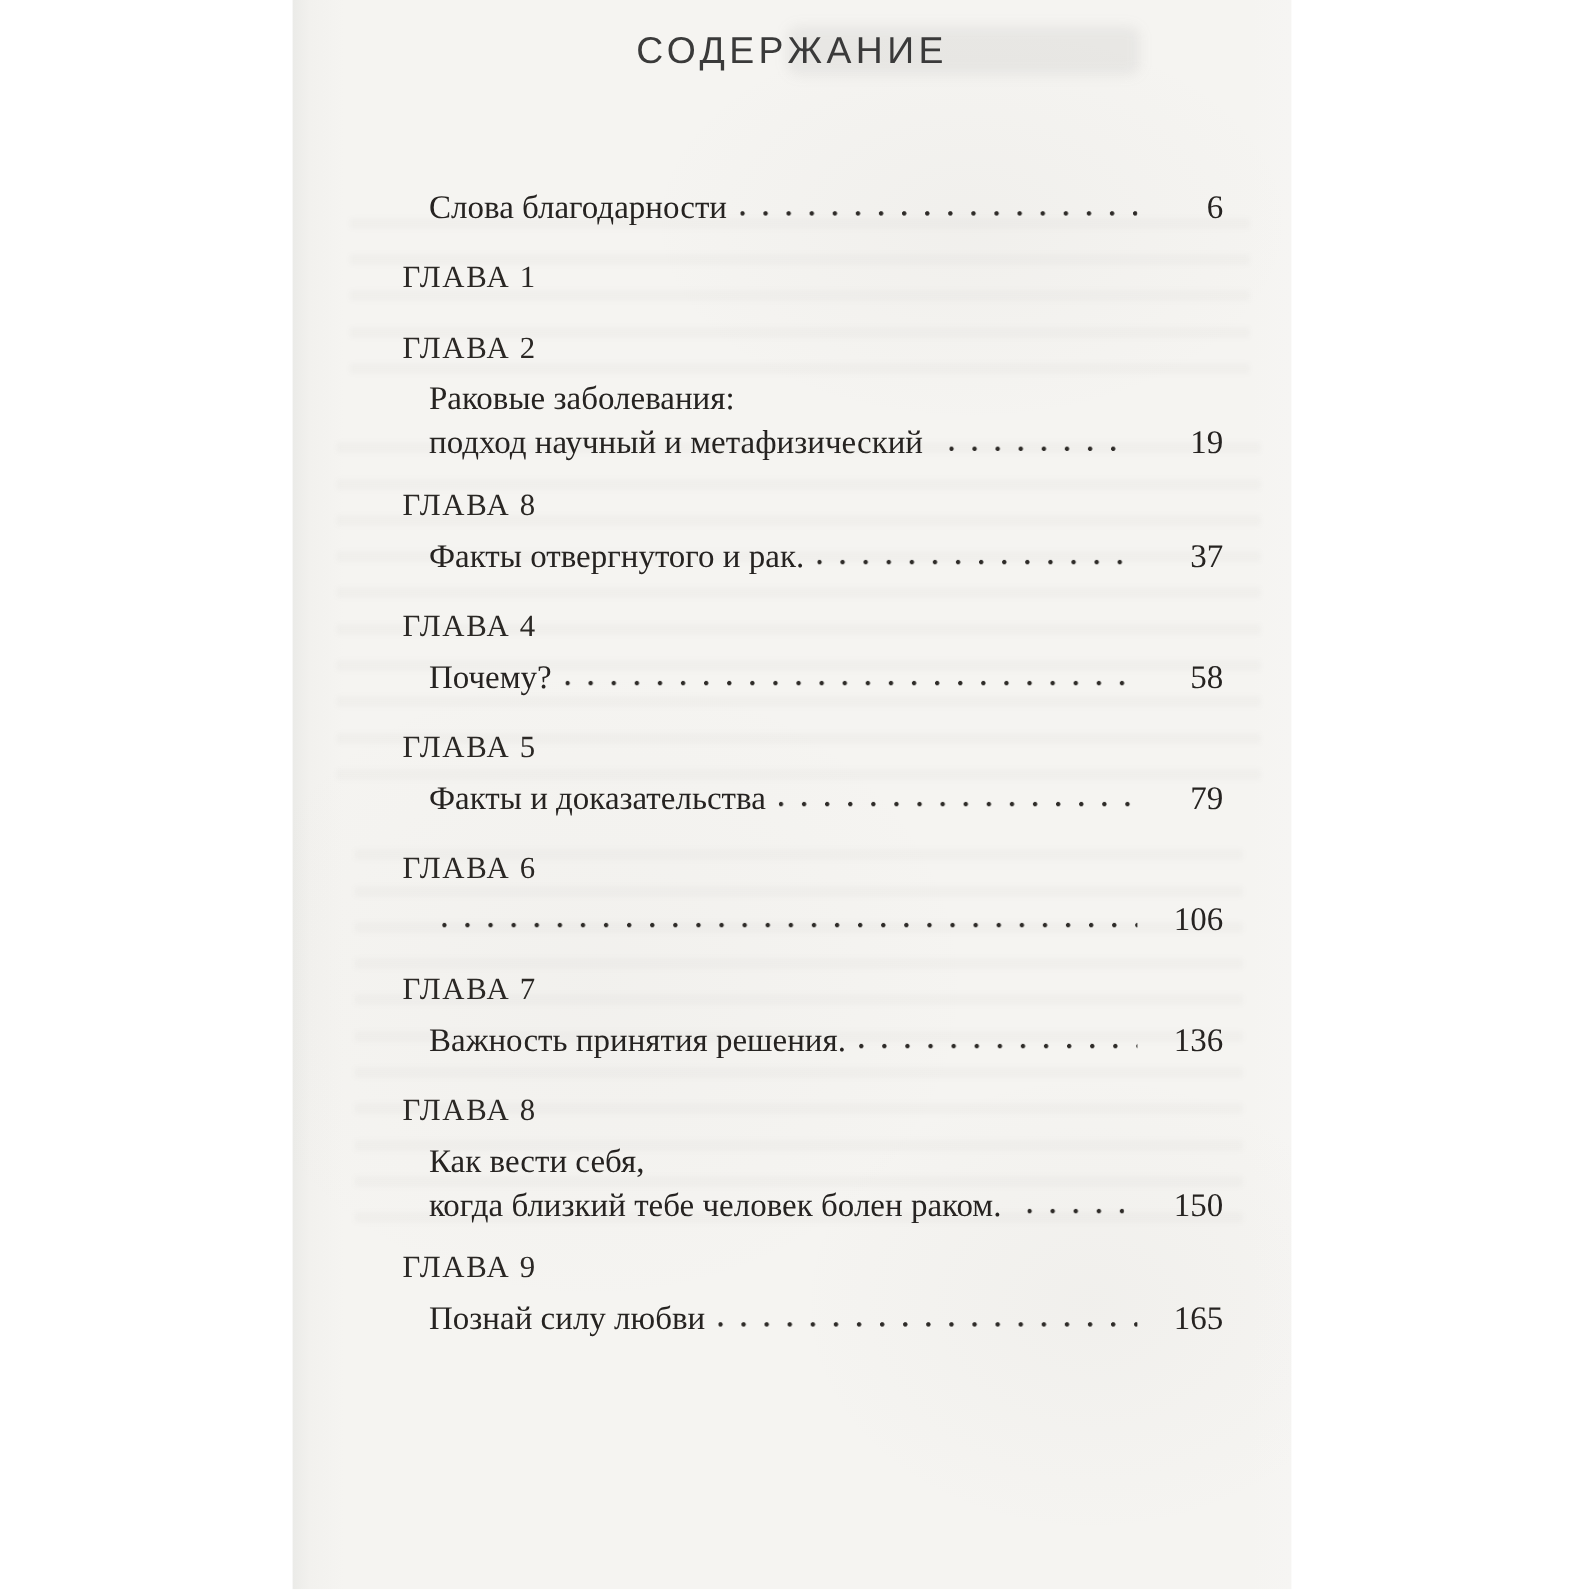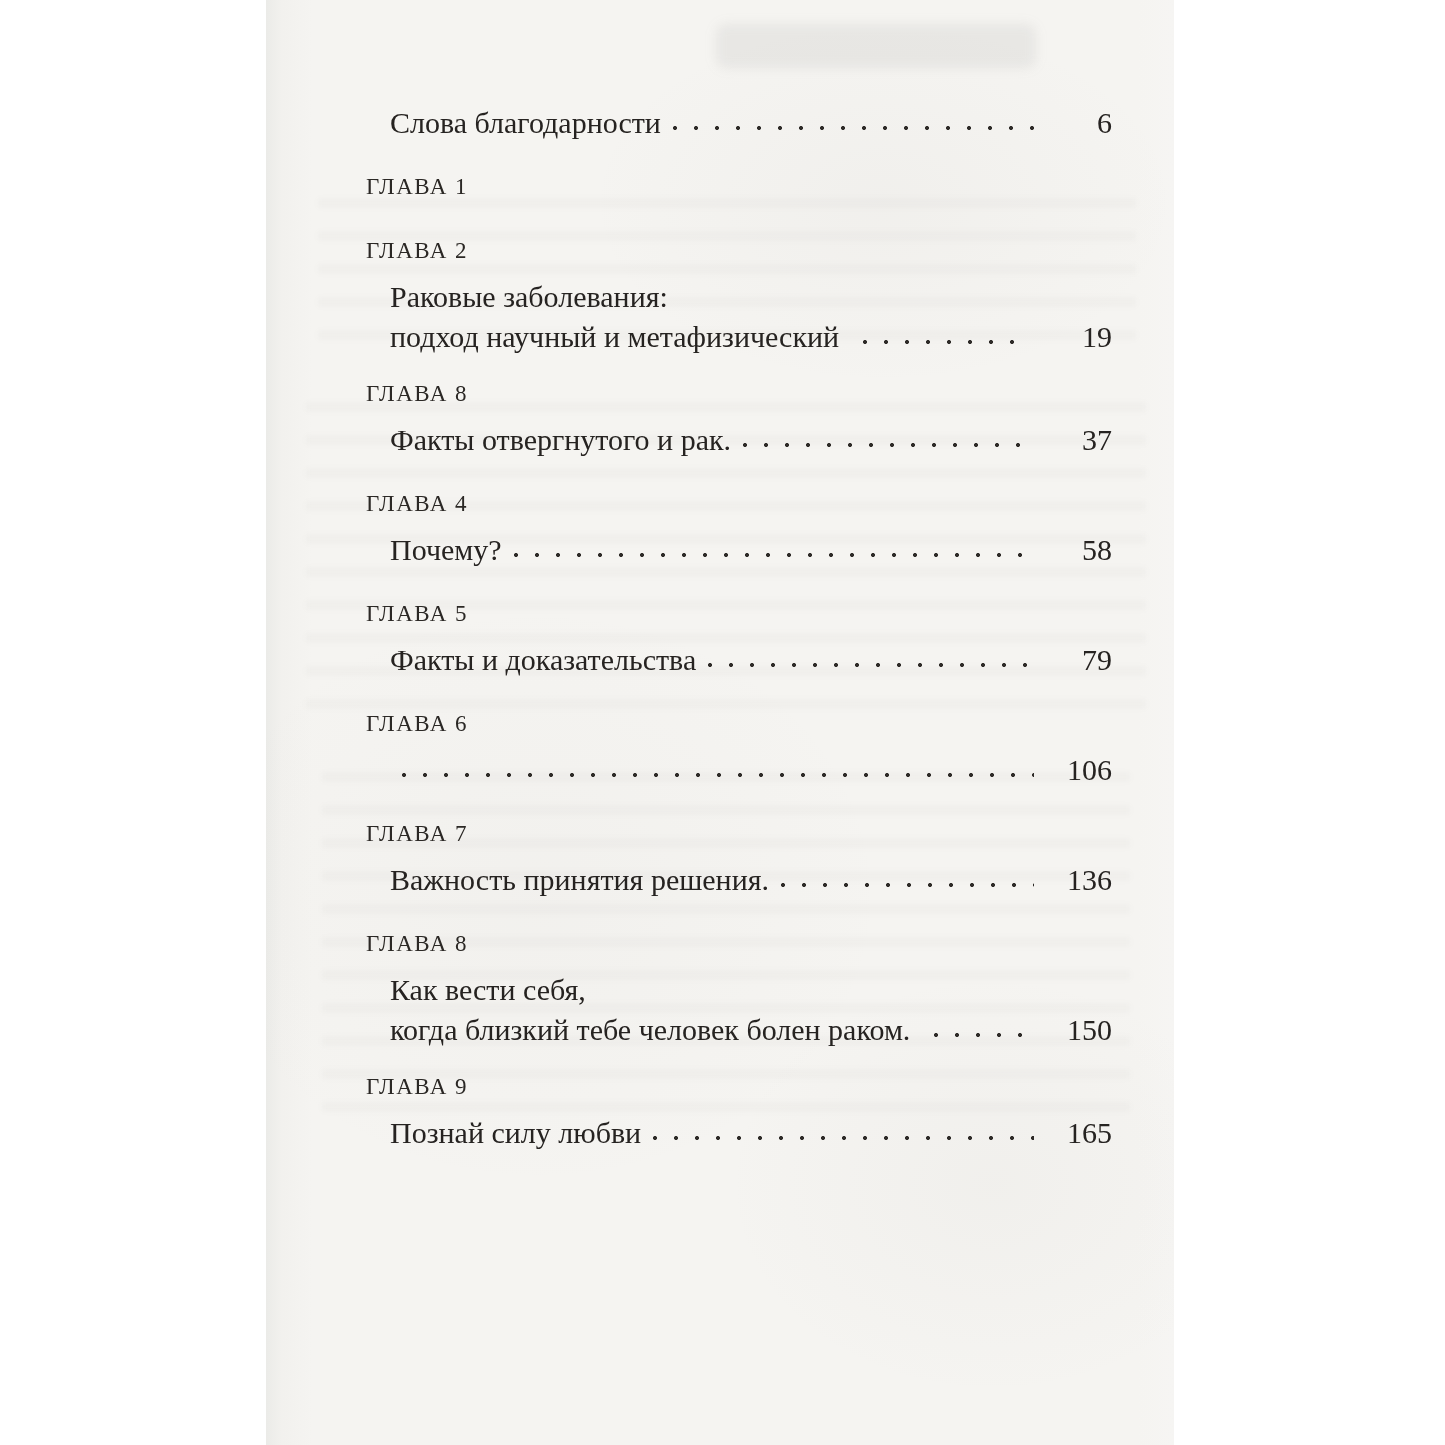--- a/index.html
+++ b/index.html
@@ -52,21 +52,21 @@
   }
   .toc {
     margin-top:100px; padding:0 62px 0 100px;
     font-size:30px; color:#262321;
   }
   .line { display:flex; }
   .line .t { white-space:nowrap; }
   .row   { height:46px; line-height:46px; }
   .tight { height:33px; line-height:33px;gap:12px; }
   .indent { padding-left:24px; }
-  .heading .t { font-size:23px; letter-spacing:1.5px; color:#2b2825; }
+  .heading .t { font-size:28px; letter-spacing:1.5px; color:#2b2825; }
   .group-start { margin-top:18px; }
   .leader {
     flex:1 1 auto; height:4px; align-self:flex-end;
     margin:0 14px 16px 12px;
     background-image:radial-gradient(circle at 2px 2px, #2e2b28 1.7px, rgba(46,43,40,0) 2.3px);
     background-size:21px 4px; background-repeat:repeat-x;
     background-position:left bottom;
   }
   .tight .leader { margin-bottom:9px; }
   .num { min-width:64px; text-align:right; white-space:nowrap; color:#262321; }
@@ -75,20 +75,21 @@
 <body>
 
 <div class="canvas">
   <div class="sheet">
     <div class="ghost ghost-a"></div>
     <div class="ghost ghost-b"></div>
     <div class="ghost ghost-c"></div>
     <div class="ghost-title"></div>
 
     <div class="content">
+      <h1 class="page-title">СОДЕРЖАНИЕ</h1>
       <div class="toc">
           <div class="line row indent">
             <span class="t">Слова благодарности</span>
             <span class="leader"></span>
             <span class="num">6</span>
           </div>
           <div class="line row heading group-start">
             <span class="t">ГЛАВА 1</span>
           </div>
           <div class="line row heading group-start">

